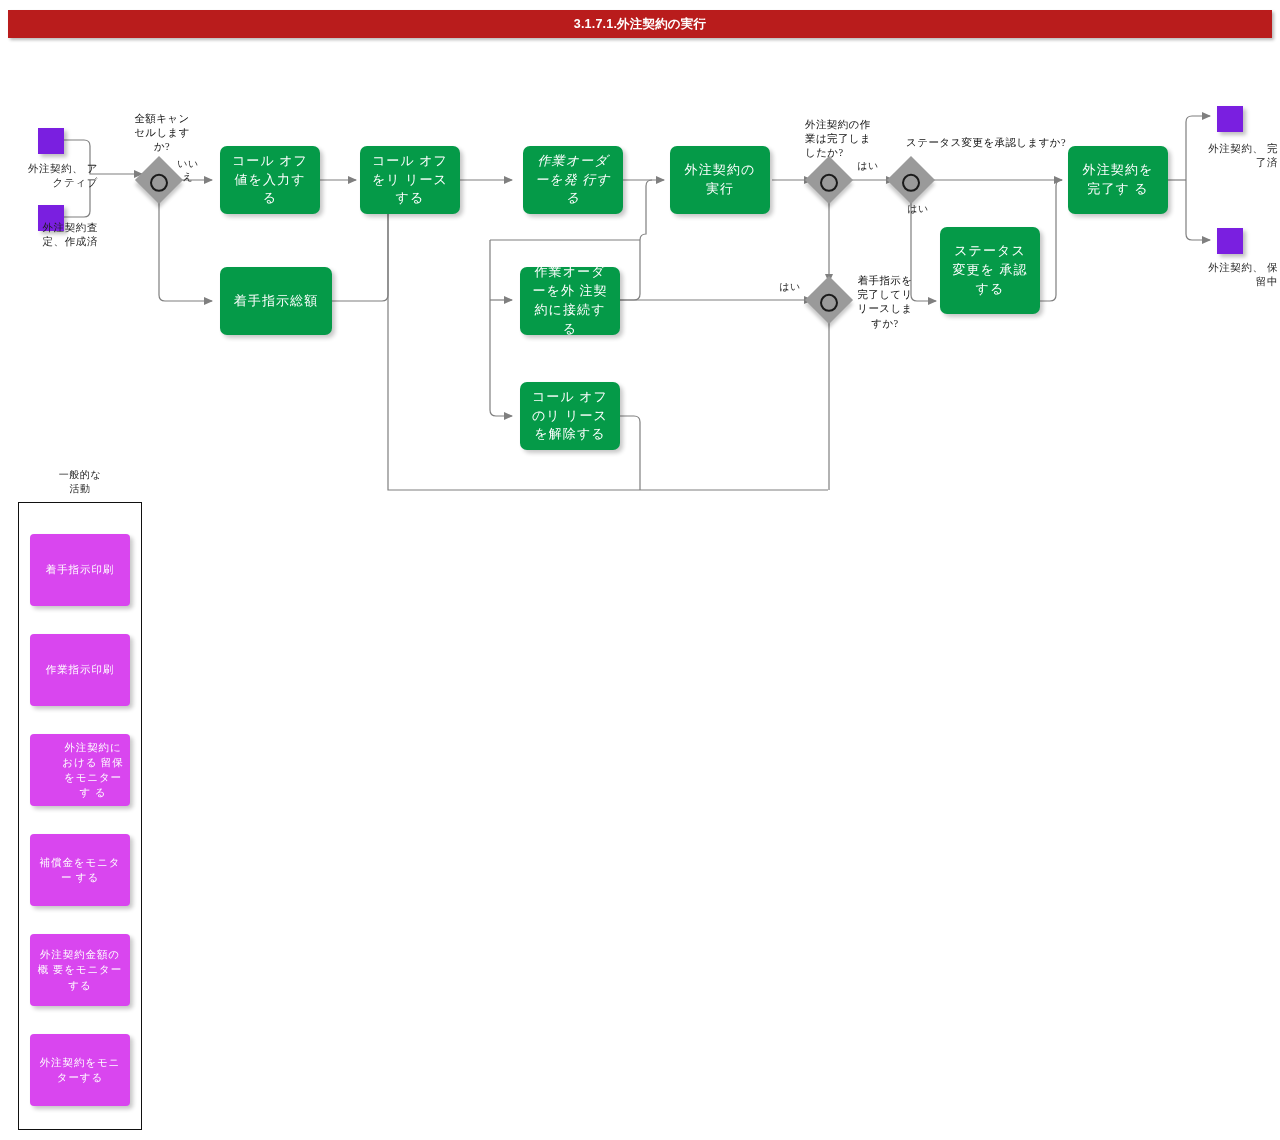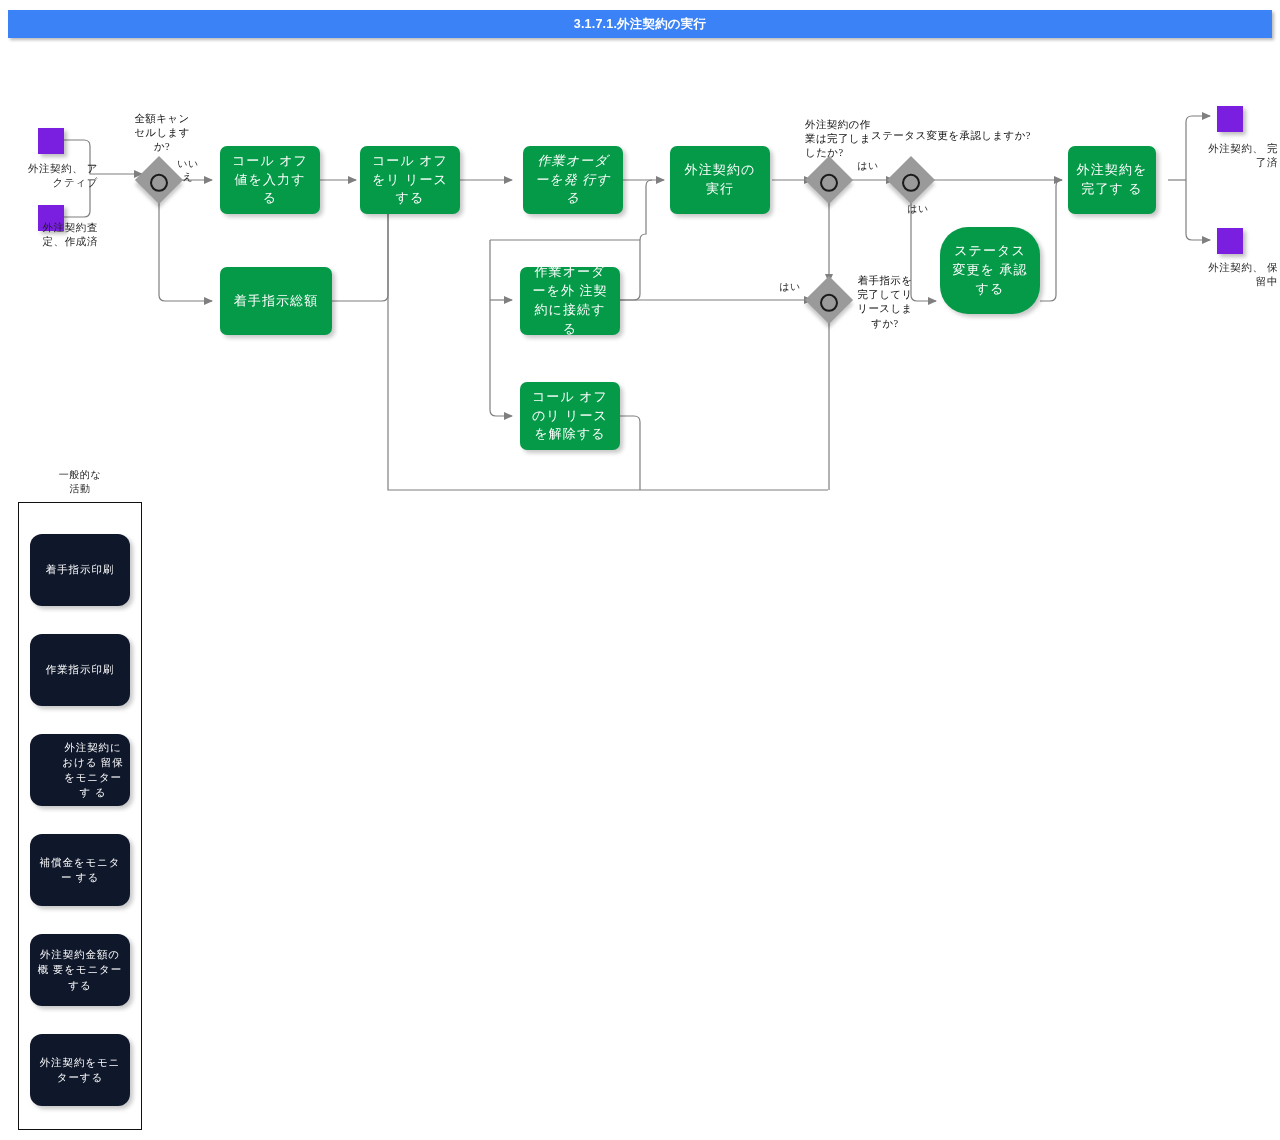--- a/index.html
+++ b/index.html
@@ -15,21 +15,21 @@
     overflow: hidden;
   }
 
   
   #title-bar {
     position: absolute;
     left: 8px;
     top: 10px;
     width: 1264px;
     height: 28px;
-    background: #3b82f6;
+    background: #b91c1c;
     box-shadow: 2px 2px 3px rgba(0,0,0,0.28);
   }
   #title-bar .title-text {
     position: absolute;
     left: 0; right: 0; top: 0; bottom: 0;
     color: #ffffff;
     font-family: "Liberation Sans", "DejaVu Sans", sans-serif;
     font-weight: bold;
     font-size: 12.5px;
     display: flex;
@@ -145,22 +145,22 @@
     line-height: 1.35;
     color: #1d1d1d;
     letter-spacing: 0.6px;
     white-space: pre-line;
   }
   .panel-proc {
     position: absolute;
     left: 30px;
     width: 100px;
     height: 72px;
-    background: #0f172a;
-    border-radius: 12px;
+    background: #d946ef;
+    border-radius: 4px;
     color: #ffffff;
     display: flex;
     align-items: center;
     justify-content: center;
     text-align: center;
     font-size: 10.5px;
     line-height: 1.45;
     letter-spacing: 0.9px;
     padding: 3px 6px;
     box-sizing: border-box;
@@ -260,34 +260,34 @@
 
 <div class="node proc" style="left:670px; top:146px; width:100px; height:68px;">外注契約の実行</div>
 
 <div class="node gateway" style="left:812px; top:163px;"></div>
 <div class="lbl-q" style="left:793px; top:118px; width:92px; text-align:left;margin-left:12px;">外注契約の作
 業は完了しま
 したか?</div>
 <div class="lbl-edge" style="left:852px; top:160px; width:32px;">はい</div>
 
 <div class="node gateway" style="left:894px; top:163px;"></div>
-<div class="lbl-q" style="left:836px; top:129px; width:230px; text-align:center; white-space:nowrap;">ステータス変更を承認しますか?</div>
+<div class="lbl-q" style="left:836px; top:136px; width:230px; text-align:right; white-space:nowrap;">ステータス変更を承認しますか?</div>
 <div class="lbl-edge" style="left:902px; top:203px; width:32px;">はい</div>
 
 <div class="node gateway" style="left:812px; top:283px;"></div>
 <div class="lbl-q" style="left:850px; top:274px; width:70px; text-align:center;">着手指示を
 完了してリ
 リースしま
 すか?</div>
 <div class="lbl-edge" style="left:774px; top:281px; width:32px;">はい</div>
 
-<div class="node proc" style="left:940px; top:227px; width:100px; height:87px;border-radius:28px;">ステータス変更を
+<div class="node proc" style="left:940px; top:227px; width:100px; height:87px;">ステータス変更を
 承認する</div>
 
-<div class="node proc" style="left:1068px; top:146px; width:88px; height:68px;">外注契約を完了す
+<div class="node proc" style="left:1068px; top:146px; width:100px; height:68px;">外注契約を完了す
 る</div>
 
 <div class="node evt" style="left:1217px; top:106px;"></div>
 <div class="lbl" style="left:1186px; top:142px; width:92px;">外注契約、 完
 了済</div>
 
 <div class="node evt" style="left:1217px; top:228px;"></div>
 <div class="lbl" style="left:1186px; top:261px; width:92px;">外注契約、 保
 留中</div>
 

